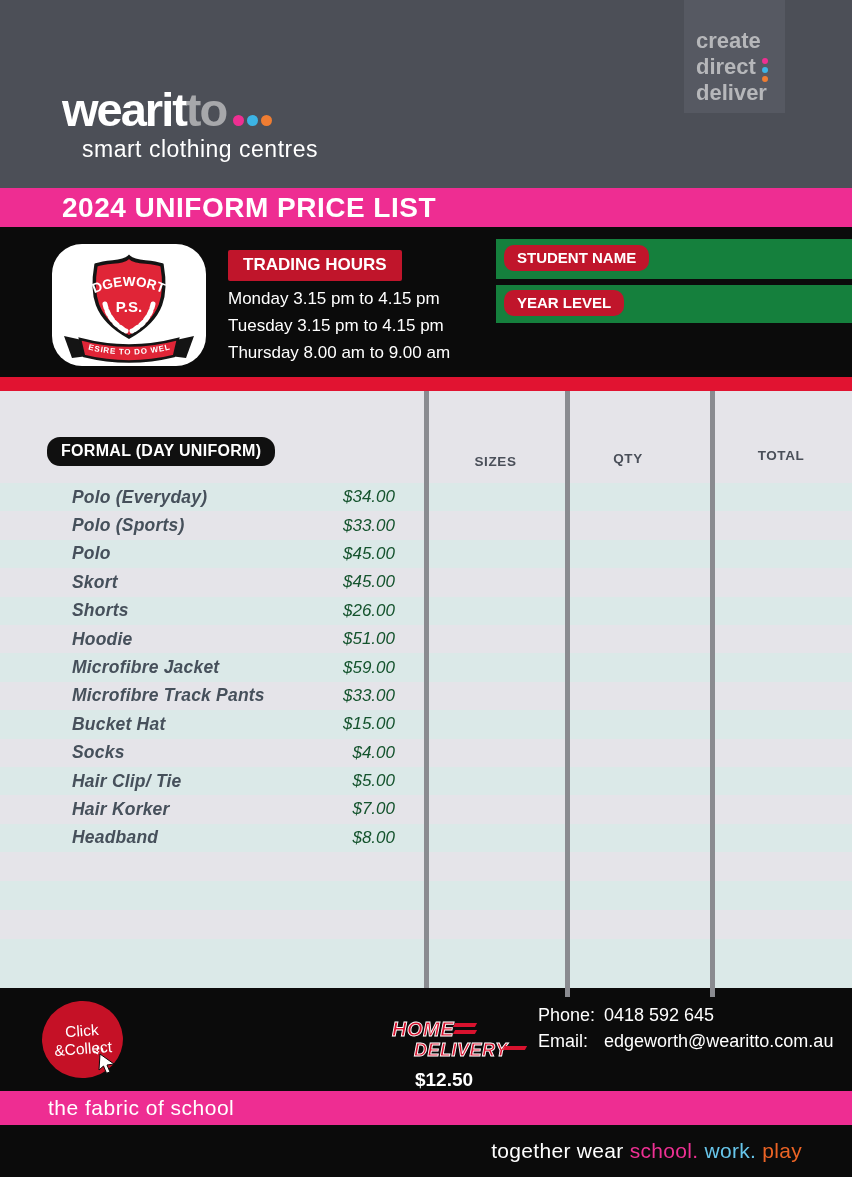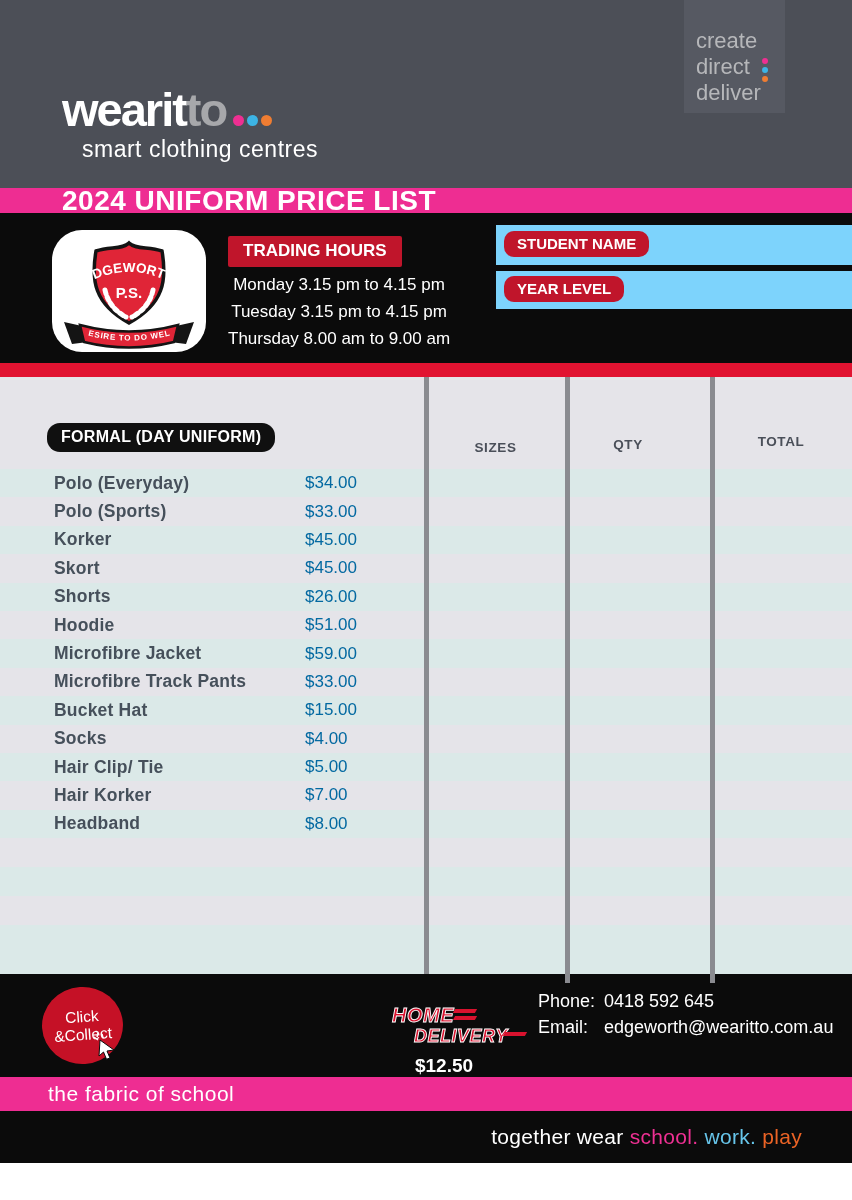--- a/index.html
+++ b/index.html
@@ -11,38 +11,38 @@
   .logo-block { position:absolute; left:62px; top:86px; }
   .logo-main { font-size:47px; font-weight:700; letter-spacing:-2px; line-height:1; color:#ffffff; }
   .logo-main .suffix { color:#a7a8ab; }
   .logo-dots { display:inline-block; margin-left:4px; }
   .dot { display:inline-block; width:11px; height:11px; border-radius:50%; margin-left:3px; }
   .dot.pink { background:#ee2f92; }
   .dot.blue { background:#3cb4e5; }
   .dot.orange { background:#ef7d32; }
   .logo-sub { margin-top:3px; margin-left:20px; font-size:23px; font-weight:400; letter-spacing:0.5px; color:#ffffff; }
   .corner-box { position:absolute; left:684px; top:0; width:101px; height:113px; background:#565962; padding:28px 0 0 12px; }
-  .corner-line { font-size:22px; line-height:26px; color:#b6b7ba; font-weight:400; }
+  .corner-line { font-size:22px; line-height:26px; color:#b6b7ba; font-weight:700; }
   .corner-dots { position:absolute; left:78px; top:58px; display:flex; flex-direction:column; gap:3px; }
   .cdot { width:6px; height:6px; border-radius:50%; }
   .cdot.pink { background:#ee2f92; }
   .cdot.blue { background:#3cb4e5; }
   .cdot.orange { background:#ef7d32; }
 
   
-  .pink-banner { height:25px; background:#ee2d92; display:flex; align-items:center; }
+  .pink-banner { height:39px; background:#ee2d92; display:flex; align-items:center; }
   .banner-title { margin-left:62px; color:#ffffff; font-size:28px; font-weight:700; letter-spacing:0.5px; }
 
   
   .black-panel { position:relative; height:150px; background:#0b0b0b; }
   .crest { position:absolute; left:52px; top:17px; }
   .badge { display:inline-block; background:#c0152b; color:#ffffff; font-weight:700; border-radius:2px; }
   .trading-badge { position:absolute; left:228px; top:23px; font-size:17px; padding:5px 15px 6px; }
-  .hours { position:absolute; left:228px; top:58px; color:#ffffff; font-size:17px; line-height:27px; font-weight:400;text-align:center; }
-  .field-bar { position:absolute; left:496px; right:0; background:#7dd3fc; }
+  .hours { position:absolute; left:228px; top:58px; color:#ffffff; font-size:17px; line-height:27px; font-weight:400; }
+  .field-bar { position:absolute; left:496px; right:0; background:#15803d; }
   .name-bar { top:12px; height:40px; }
   .level-bar { top:58px; height:38px; }
   .field-badge { position:absolute; left:8px; top:6px; font-size:15px; padding:4px 13px 5px; border-radius:10px; }
   .level-bar .field-badge { top:5px; }
 
   .red-stripe { height:14px; background:#e11331; }
 
   
   .table-section { position:relative; height:597px; background:#e5e4e9; }
   .formal-badge { position:absolute; left:47px; top:46px; background:#101010; color:#ffffff; font-size:16px; font-weight:700; letter-spacing:0.3px; border-radius:13px; padding:5px 14px 6px; }
@@ -50,22 +50,22 @@
   .head-sizes { left:426px; width:139px; top:63px; }
   .head-qty { left:565px; width:126px; top:60px; }
   .head-total { left:710px; width:142px; top:57px; }
   .vdiv { position:absolute; top:0; width:5px; background:#8a8b90; z-index:2; }
   .vdiv-1 { left:424px; height:597px; }
   .vdiv-2 { left:565px; height:606px; }
   .vdiv-3 { left:710px; height:606px; }
   .rows-wrap { position:absolute; left:0; right:0; top:92px; height:505px; }
   .price-row { position:relative; height:28.4px; display:flex; align-items:center; }
   .price-row.blu { background:#dbe9e8; }
-  .item-name { margin-left:54px; font-size:17.5px; font-weight:700; color:#46505b; letter-spacing:0.2px; }
-  .item-price { position:absolute; right:457px; width:90px; text-align:left; font-size:17px; color:#0369a1; }
+  .item-name { margin-left:72px; font-size:17.5px; font-weight:700; color:#46505b; letter-spacing:0.2px;font-style:italic; }
+  .item-price { position:absolute; right:457px; width:90px; text-align:right; font-size:17px; color:#14532d;font-style:italic; }
   .stripe { width:100%; }
   .stripe.blu { background:#dbe9e8; }
 
   
   .footer { position:relative; height:103px; background:#0b0b0b; }
   .cc-circle { position:absolute; left:42px; top:13px; width:81px; height:77px; background:#c51126; border-radius:50%; display:flex; flex-direction:column; align-items:center; justify-content:center; transform:rotate(-4deg); }
   .cc-line { color:#ffffff; font-size:15.5px; line-height:18px; font-weight:400; }
   .cc-cursor { position:absolute; left:93px; top:58px; }
   .online-block { position:absolute; left:135px; top:15px; }
   .online-line { color:#29b6e8; font-size:20px; line-height:22px; font-weight:700; }
@@ -161,21 +161,21 @@
     <div class="rows-wrap">
         <div class="price-row blu">
           <span class="item-name">Polo (Everyday)</span>
           <span class="item-price">$34.00</span>
         </div>
         <div class="price-row">
           <span class="item-name">Polo (Sports)</span>
           <span class="item-price">$33.00</span>
         </div>
         <div class="price-row blu">
-          <span class="item-name">Korker</span>
+          <span class="item-name">Polo</span>
           <span class="item-price">$45.00</span>
         </div>
         <div class="price-row">
           <span class="item-name">Skort</span>
           <span class="item-price">$45.00</span>
         </div>
         <div class="price-row blu">
           <span class="item-name">Shorts</span>
           <span class="item-price">$26.00</span>
         </div>

